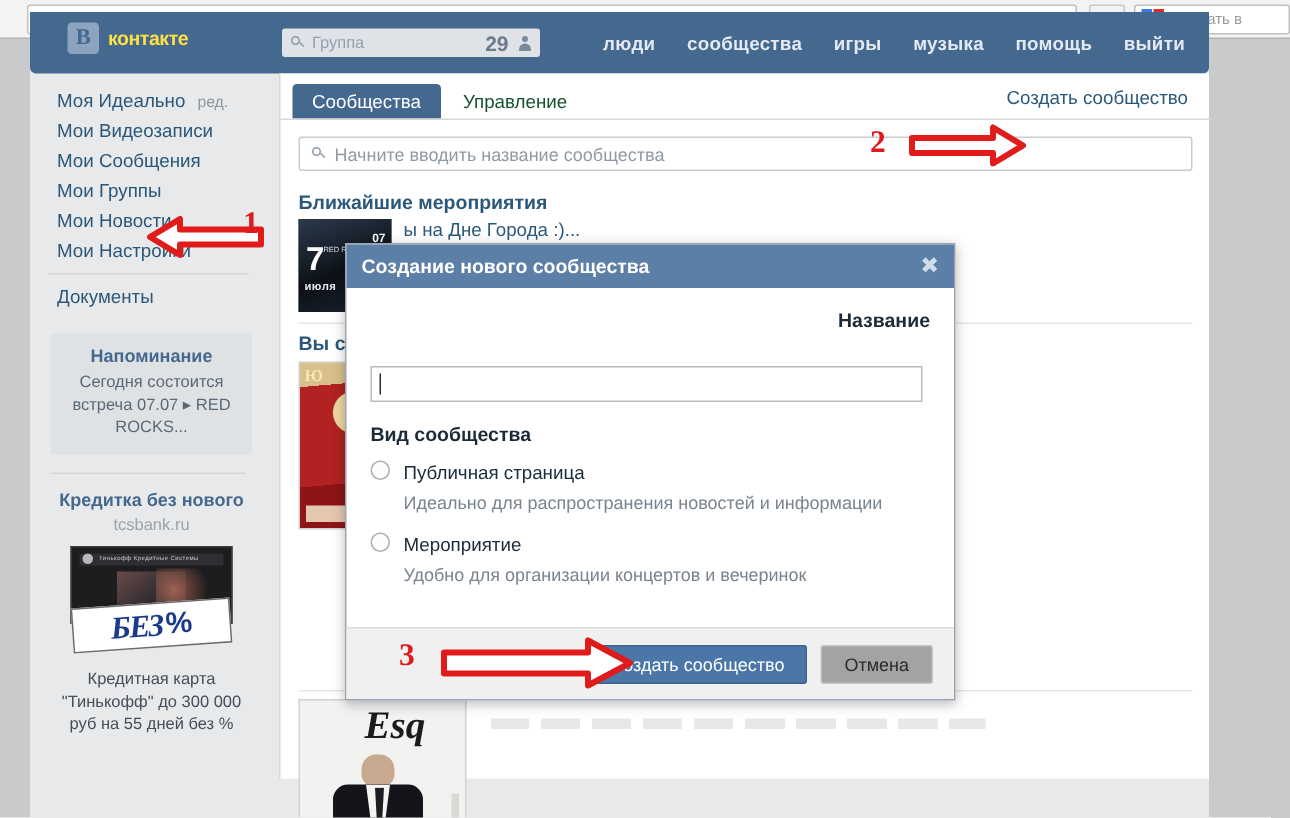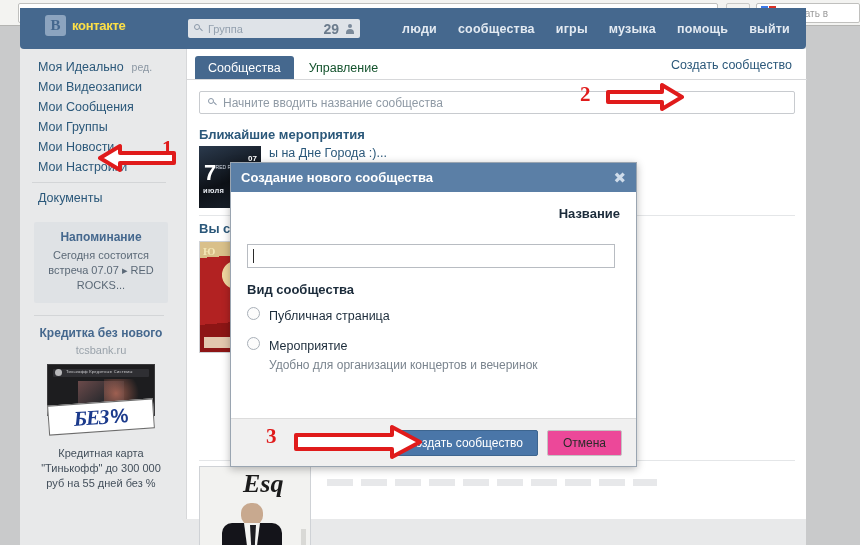--- a/index.html
+++ b/index.html
@@ -305,21 +305,21 @@
     position: absolute; left: 0; bottom: 0; width: 405px; height: 48px;
     background: #f0f0f0; border-top: 1px solid #dcdcdc;
     display: flex; align-items: center; justify-content: flex-end; gap: 9px; padding-right: 14px;
   }
   .btn-primary {
     height: 26px; padding: 0 14px; background: #4a76a8; border: 1px solid #3d658f;
     color: #ffffff; font-size: 12px; border-radius: 2px; cursor: pointer;
     display: flex; align-items: center;
   }
   .btn-default {
-    height: 26px; padding: 0 15px; background: #ec4899; border: 1px solid #c3c3c3;
+    height: 26px; padding: 0 15px; background: #a3a3a3; border: 1px solid #c3c3c3;
     color: #2b2b2b; font-size: 12px; border-radius: 2px; cursor: pointer;
     display: flex; align-items: center;
   }
 
   
   .anno { position: absolute; pointer-events: none; }
   .anno-num {
     position: absolute; color: #e01b1b; font-weight: bold; font-size: 21px;
     font-family: "Liberation Serif", serif;
   }
@@ -503,20 +503,21 @@
         <span class="caret"></span>
       </div>
 
       <div class="group-label">Вид сообщества</div>
 
 
       <div class="radio-row">
         <span class="radio"></span>
         <span>
           <span class="radio-main">Публичная страница</span>
+          <div class="radio-desc">Идеально для распространения новостей и информации</div>
         </span>
       </div>
 
       <div class="radio-row">
         <span class="radio"></span>
         <span>
           <span class="radio-main">Мероприятие</span>
           <div class="radio-desc">Удобно для организации концертов и вечеринок</div>
         </span>
       </div>

